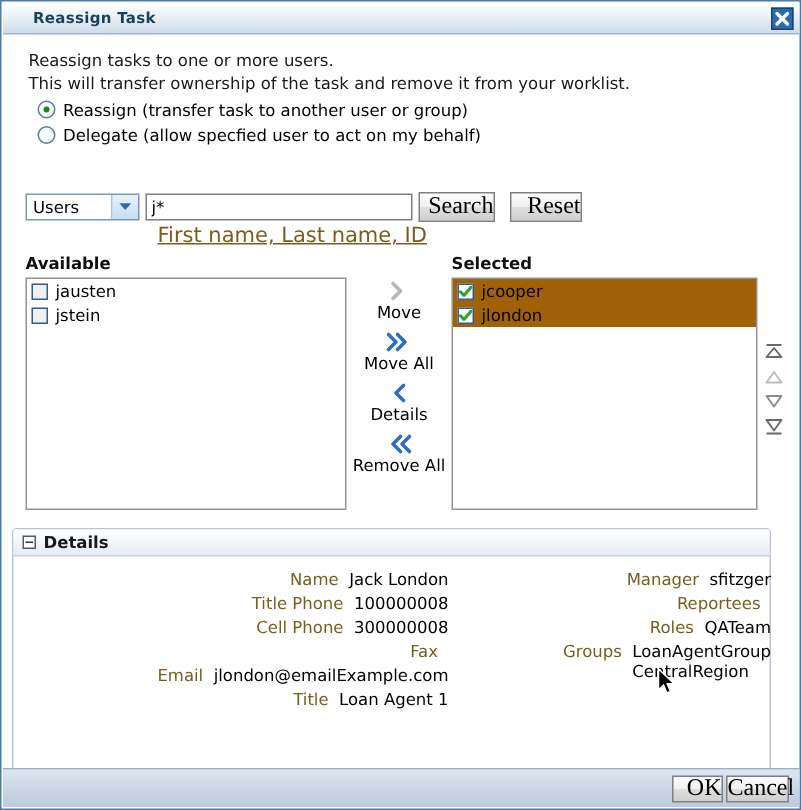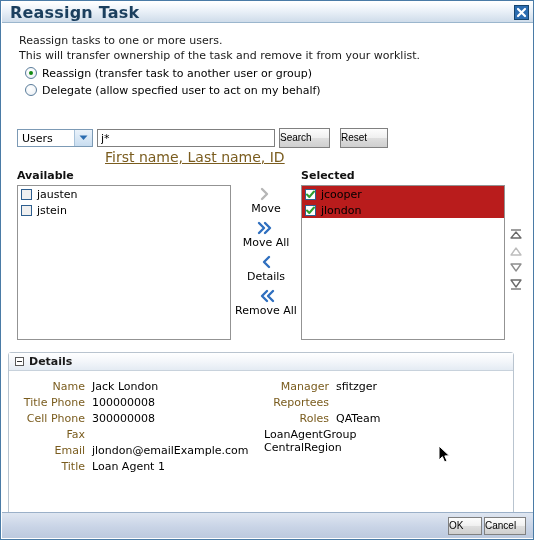--- a/index.html
+++ b/index.html
@@ -28,23 +28,23 @@
     left: 1px; top: 1px;
     width: 532px; height: 21px;
     box-sizing: border-box;
     background: linear-gradient(to bottom, #ffffff 0%, #eaf1f8 45%, #cfdcea 100%);
     border-bottom: 1px solid #9bb6cd;
     display: flex;
     align-items: center;
   }
   .titlebar .title {
     font-weight: bold;
-    font-size: 16px;
+    font-size: 10px;
     color: #1b3f5e;
-    margin-left: 8px;
+    margin-left: 20px;
     letter-spacing: .2px;
   }
   .close-btn {
     position: absolute;
     right: 5px; top: 3px;
     width: 15px; height: 15px;
     box-sizing: border-box;
     background: #2b6cb0;
     border: 1px solid #17456f;
     cursor: pointer;
@@ -121,25 +121,25 @@
     position: absolute;
     left: 104px; top: 148px;
     font-size: 14px;
     color: #7a5c1e;
     text-decoration: underline;
   }
   .btn {
     box-sizing: border-box;
     border: 1px solid #808080;
     background: linear-gradient(to bottom, #fdfdfd 0%, #f0f0f0 48%, #dedede 52%, #cfcfcf 100%);
-    font-family: Liberation Sans, sans-serif;
-    font-size: 10px;
+    font-family: Liberation Serif, serif;
+    font-size: 16px;
     color: #000;
     cursor: pointer;
-    text-align: left;
+    text-align: right;
     line-height: 1;
     padding: 0;
   }
   .btn-search {
     position: absolute;
     left: 278px; top: 127px;
     width: 51px; height: 20px;
   }
   .btn-reset {
     position: absolute;
@@ -169,21 +169,21 @@
   .list-selected  { left: 300px; top: 184px; width: 204px; height: 155px; }
 
   .list-item {
     display: flex;
     align-items: center;
     height: 16px;
     padding-left: 3px;
     font-size: 11px;
     cursor: pointer;
   }
-  .list-item.selected { background: #b91c1c; }
+  .list-item.selected { background: #a16207; }
   .cb {
     width: 11px; height: 11px;
     box-sizing: border-box;
     border: 1px solid #2f5f8f;
     background: #f0f0f0;
     margin-right: 5px;
     flex: none;
     position: relative;
   }
   .cb.checked { background: #ffffff; }
@@ -258,21 +258,21 @@
   }
   .details-title { font-weight: bold; font-size: 11px; color: #1a1a1a; }
 
   .details-body {
     position: relative;
     height: 132px;
   }
   .dcol { position: absolute; top: 9px; }
   .dcol-left  { left: 0px; width: 290px; }
   .dcol-right { left: 255px; width: 250px; }
-  .drow { display: flex; margin-bottom: 3px; min-height: 13px; }
+  .drow { display: flex; margin-bottom: 3px; min-height: 13px; justify-content: flex-end; }
   .dlabel {
     color: #7a5c1e;
     font-size: 11px;
     text-align: right;
     flex: none;
     padding-right: 7px;
   }
   .dcol-left .dlabel  { width: 76px; }
   .dcol-right .dlabel { width: 65px; }
   .dvalue { font-size: 11px; color: #000; white-space: pre-line; line-height: 13px; }
@@ -492,20 +492,21 @@
         </div>
         <div class="drow">
           <span class="dlabel">Reportees</span>
           <span class="dvalue"></span>
         </div>
         <div class="drow">
           <span class="dlabel">Roles</span>
           <span class="dvalue">QATeam</span>
         </div>
         <div class="drow">
+          <span class="dlabel">Groups</span>
           <span class="dvalue">LoanAgentGroup
 CentralRegion</span>
         </div>
       </div>
 
     </div>
   </div>
 
   <div class="footer">
     <button class="btn btn-ok">OK</button>

